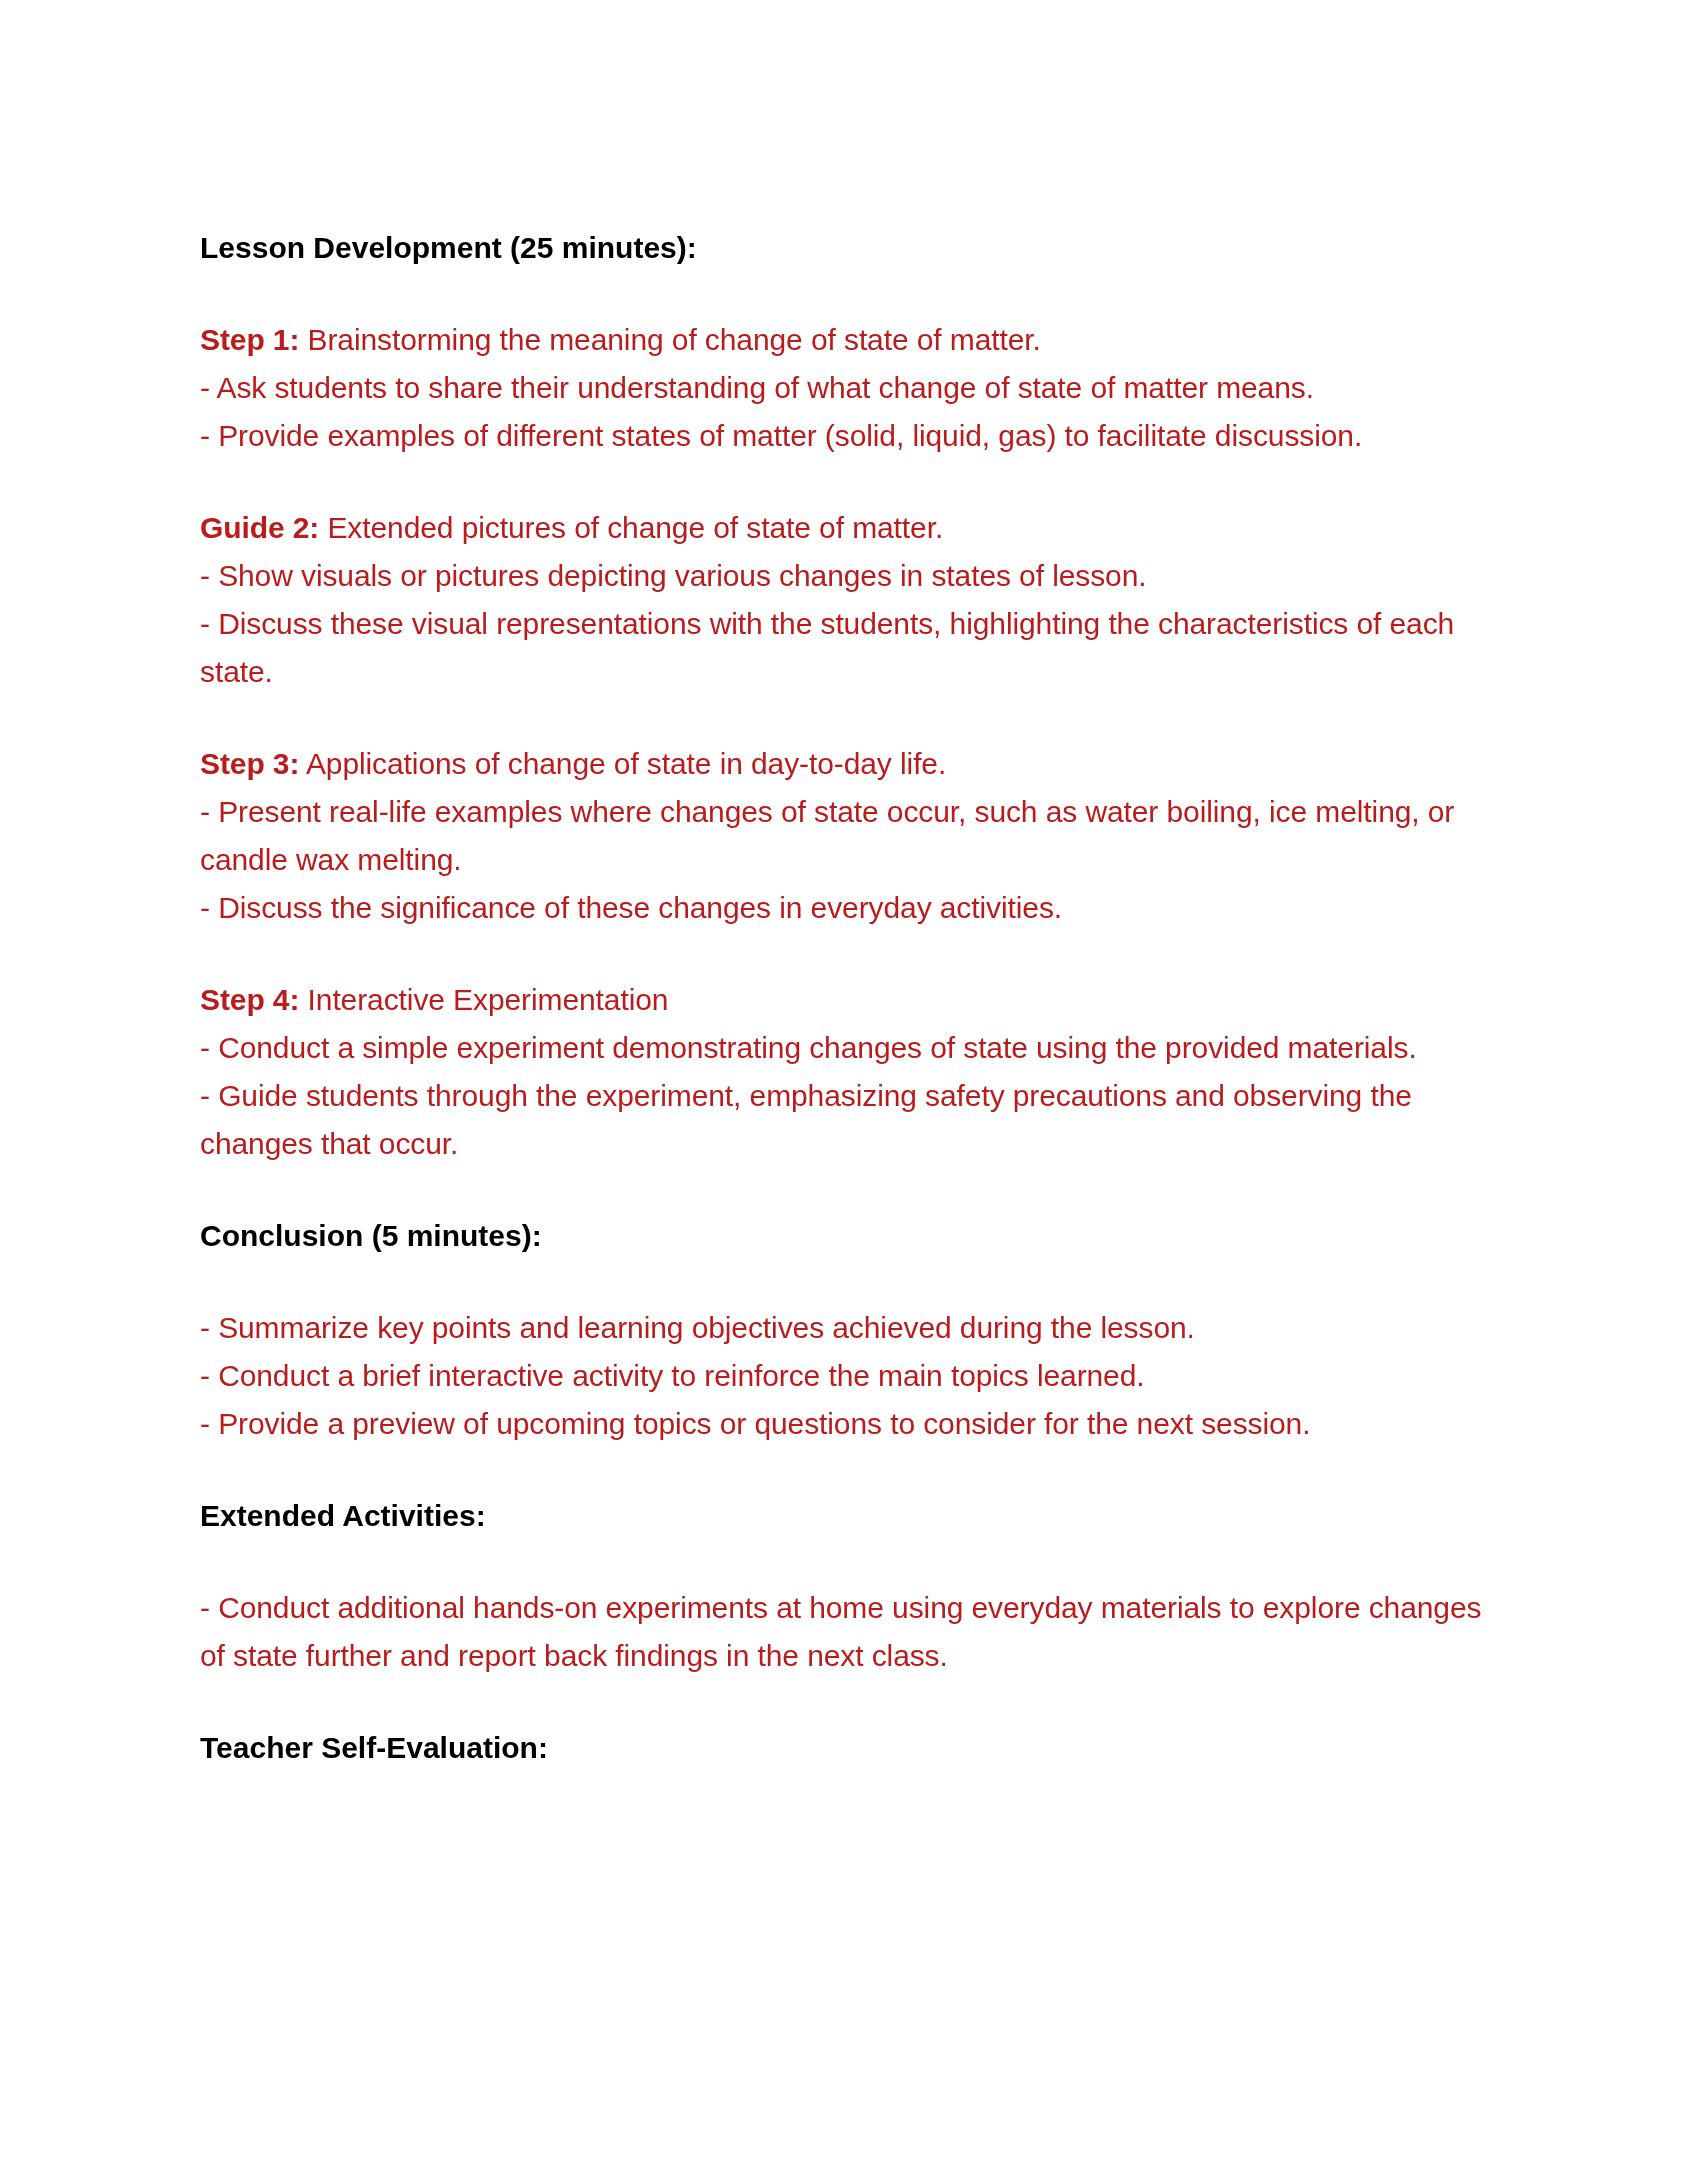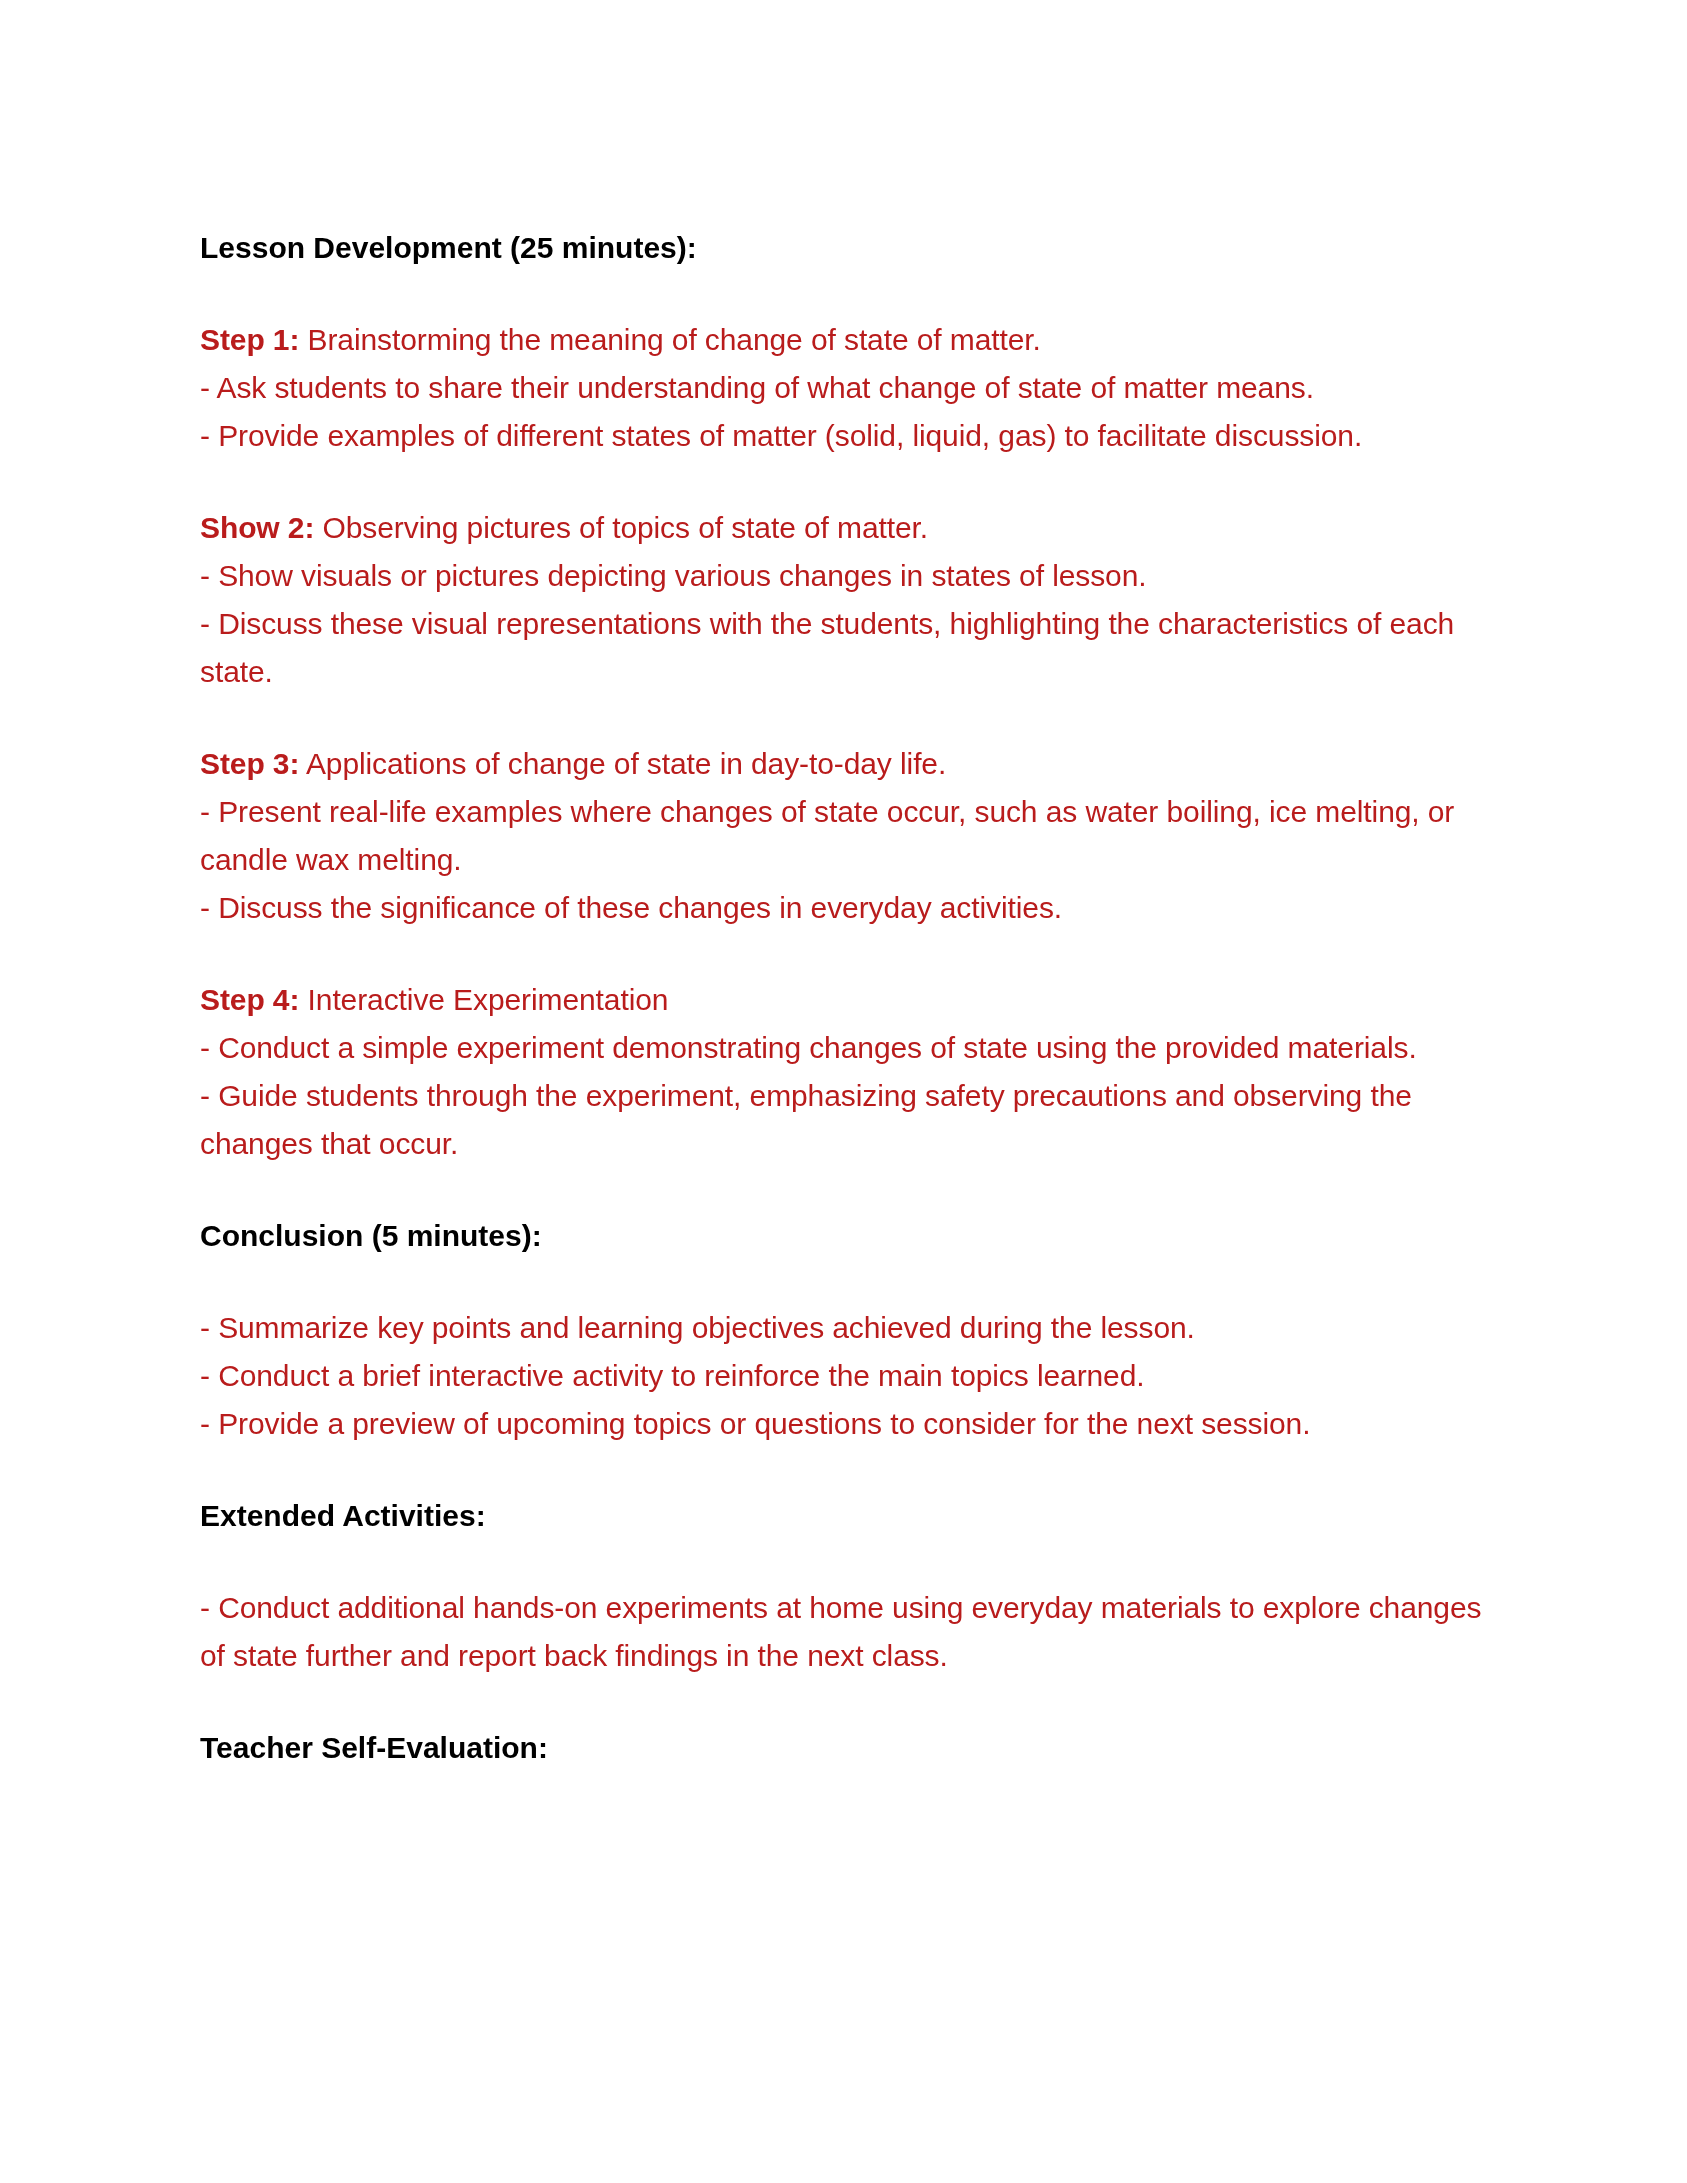--- a/index.html
+++ b/index.html
@@ -56,21 +56,21 @@
 
     <p class="heading">Lesson Development (25 minutes):</p>
 
     <p class="block para">
       <span class="line"><span class="lead">Step 1:</span><span> Brainstorming the meaning of change of state of matter.</span></span>
       <span class="line">- Ask students to share their understanding of what change of state of matter means.</span>
       <span class="line">- Provide examples of different states of matter (solid, liquid, gas) to facilitate discussion.</span>
     </p>
 
     <p class="block para">
-      <span class="line"><span class="lead">Show 2:</span><span> Observing pictures of topics of state of matter.</span></span>
+      <span class="line"><span class="lead">Guide 2:</span><span> Extended pictures of change of state of matter.</span></span>
       <span class="line">- Show visuals or pictures depicting various changes in states of lesson.</span>
       <span class="line">- Discuss these visual representations with the students, highlighting the characteristics of each state.</span>
     </p>
 
     <p class="block para">
       <span class="line"><span class="lead">Step 3:</span><span> Applications of change of state in day-to-day life.</span></span>
       <span class="line">- Present real-life examples where changes of state occur, such as water boiling, ice melting, or candle wax melting.</span>
       <span class="line">- Discuss the significance of these changes in everyday activities.</span>
     </p>
 

